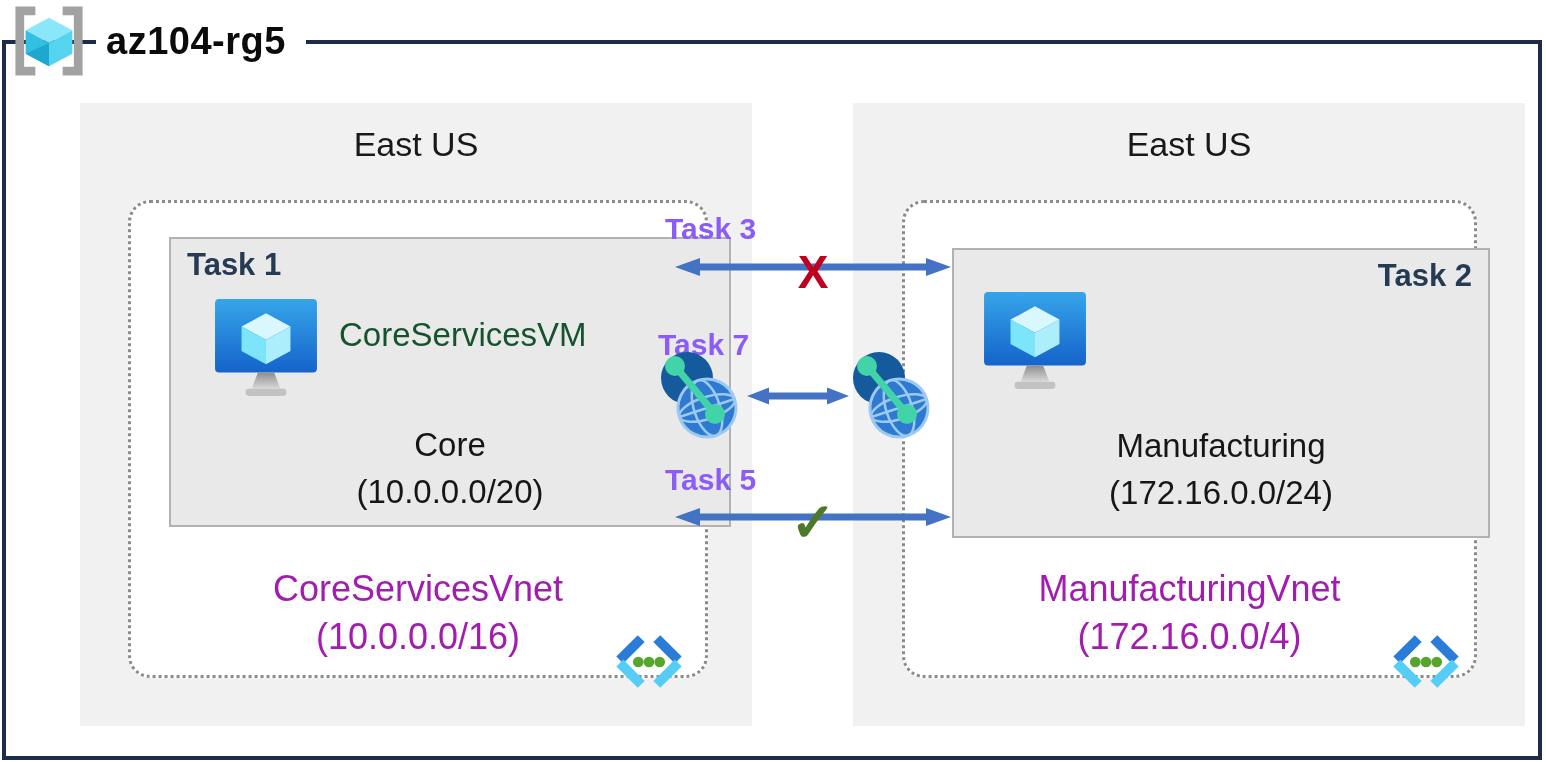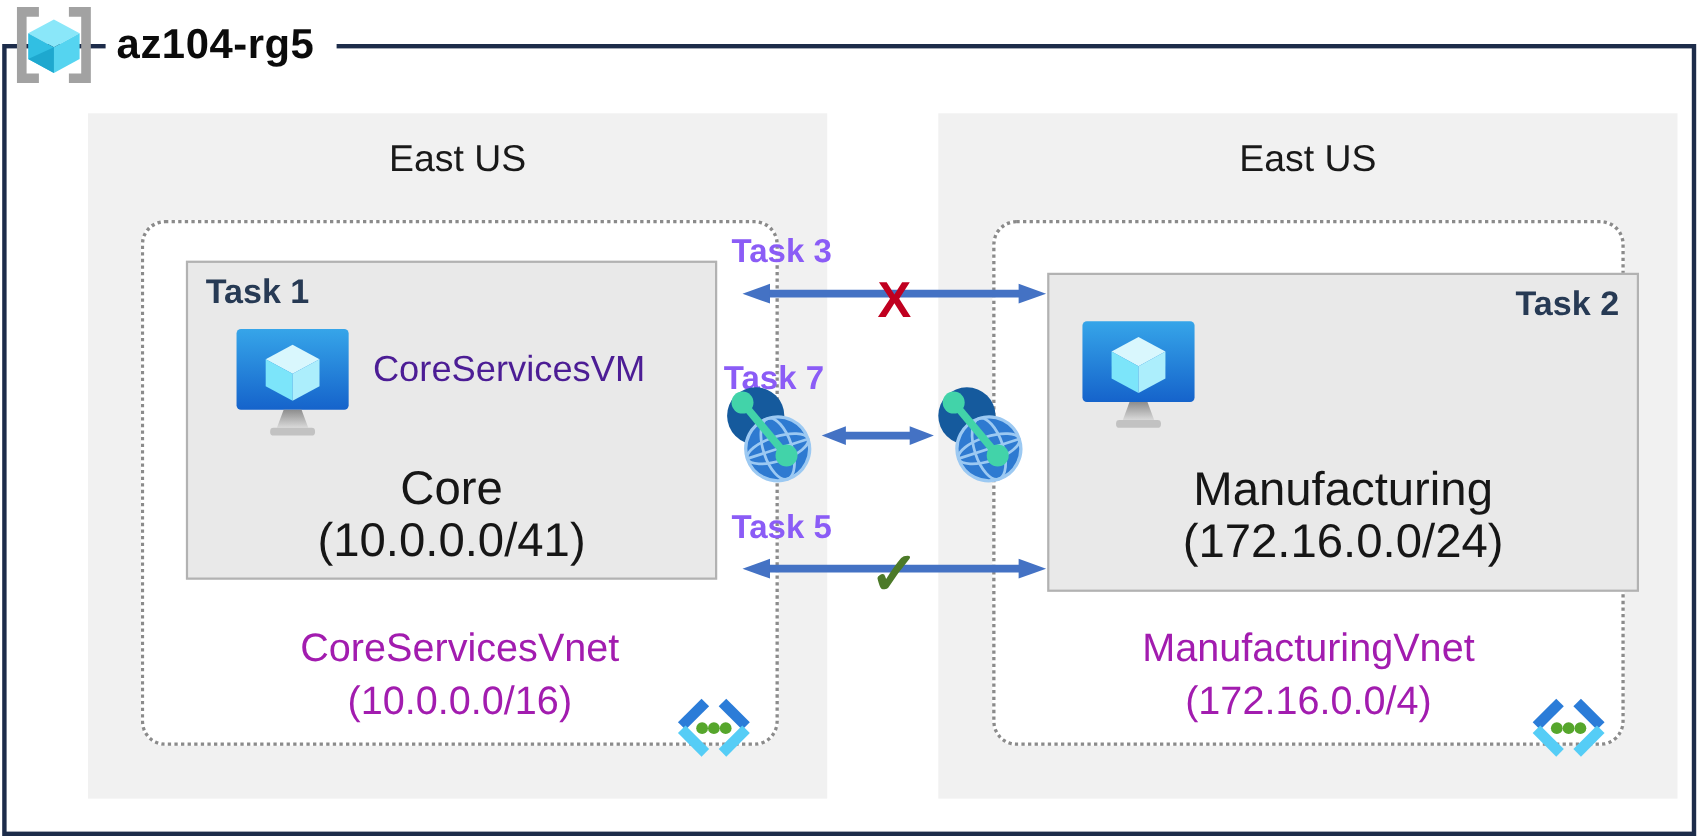--- a/index.html
+++ b/index.html
@@ -23,33 +23,33 @@
   .vnet { position:absolute; background:#ffffff; border:3px dotted #8b8b8b; border-radius:22px; }
   .vnet-l { left:48px; top:97px; width:580px; height:478px; }
   .vnet-r { left:49px; top:97px; width:575px; height:478px; }
   .vnet-labels { position:absolute; left:0; right:0; top:362px; text-align:center;
                  font-size:36px; line-height:48px; color:#a21caf; }
   .vnet-glyph { position:absolute; width:76px; height:58px; bottom:-16px; }
   .vnet-l .vnet-glyph { right:18px; }
   .vnet-r .vnet-glyph { right:10px; }
 
   
-  .subnet { position:absolute; width:483px; height:290px; background:#e9e9e9; border:2px solid #b2b2b2; }
+  .subnet { position:absolute; width:562px; height:290px; background:#e9e9e9; border:2px solid #b2b2b2; }
   .subnet-l { left:38px; top:34px; }
   .subnet-r { left:47px; top:45px; width:538px; }
   .task-badge { position:absolute; top:8px; font-size:31px; font-weight:700; color:#273a54; }
   .badge-l { left:16px; }
   .badge-r { right:16px; }
   .vm-row { position:absolute; display:flex; align-items:flex-start; gap:20px; }
   .subnet-l .vm-row { left:42px; top:58px; }
   .subnet-r .vm-row { left:28px; top:40px; }
   .vm-glyph { width:106px; height:102px; flex:0 0 auto; }
-  .vm-name { font-size:33px; color:#4c1d95; line-height:76px; white-space:nowrap; }
+  .vm-name { font-size:33px; color:#14532d; line-height:76px; white-space:nowrap; }
   .subnet-labels { position:absolute; left:0; right:0; text-align:center;
-                   font-size:43px; line-height:47px; color:#161616; }
+                   font-size:33px; line-height:47px; color:#161616; }
   .subnet-l .subnet-labels { top:182px; }
   .subnet-r .subnet-labels { top:172px; }
 
   
   .conn-label { position:absolute; text-align:left; font-size:30px; font-weight:700; color:#8b5cf6; z-index:5; }
   .lbl-3 { left:665px; top:212px; width:296px; }
   .lbl-4 { left:658px; top:328px; width:280px; }
   .lbl-5 { left:665px; top:463px; width:296px; }
   .arrow { position:absolute; z-index:5; }
   .arrow-3 { left:673px; top:257px; }
@@ -105,21 +105,21 @@
               <polygon points="28,29 52,42 52,66 28,53" fill="#7ce5fa"></polygon>
               <polygon points="76,29 52,42 52,66 76,53" fill="#aceefc"></polygon>
               <polygon points="44,74 60,74 66,90 38,90" fill="url(#vmstand)"></polygon>
               <rect x="32" y="90" width="40" height="7" rx="3" fill="#c2c2c2"></rect>
             </svg>
           </span>
           <span class="vm-name">CoreServicesVM</span>
         </div>
         <div class="subnet-labels">
           <div>Core</div>
-          <div>(10.0.0.0/41)</div>
+          <div>(10.0.0.0/20)</div>
         </div>
       </div>
       <div class="vnet-labels">
         <div>CoreServicesVnet</div>
         <div>(10.0.0.0/16)</div>
       </div>
       <span class="vnet-glyph">
         <svg viewBox="0 0 78 58" width="76" height="58">
           <path d="M31 5 L9 27" stroke="#2b7cd8" stroke-width="10" fill="none"></path>
           <path d="M9 30 L31 52" stroke="#55cdf6" stroke-width="10" fill="none"></path>

